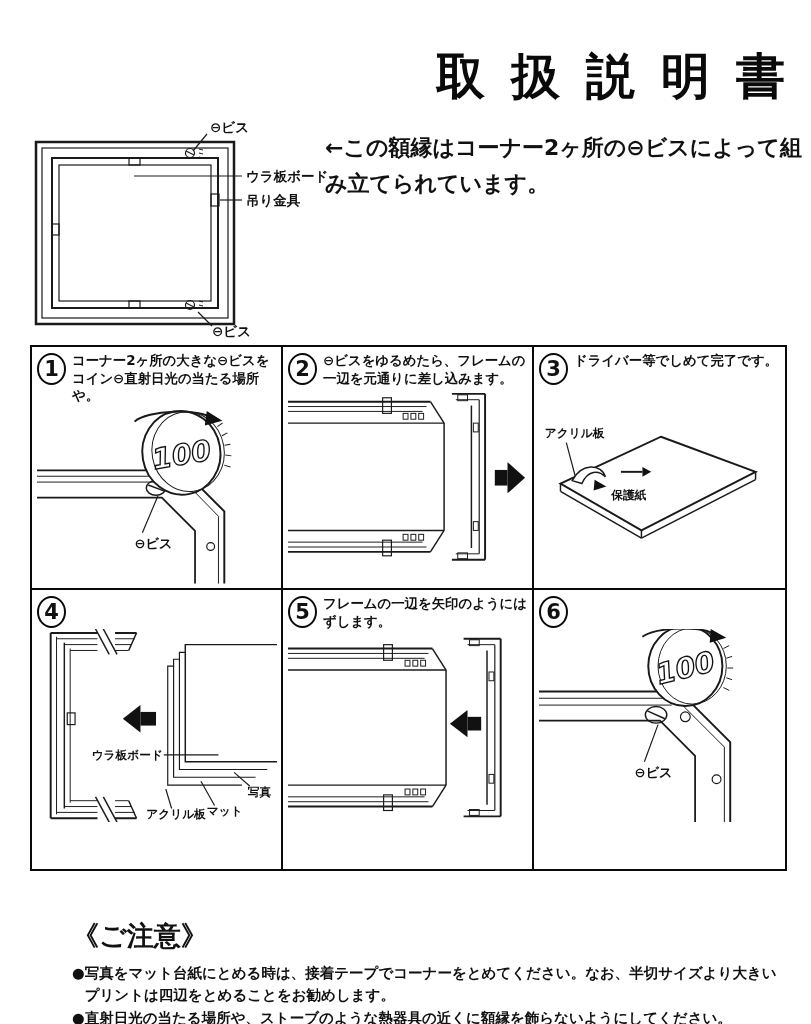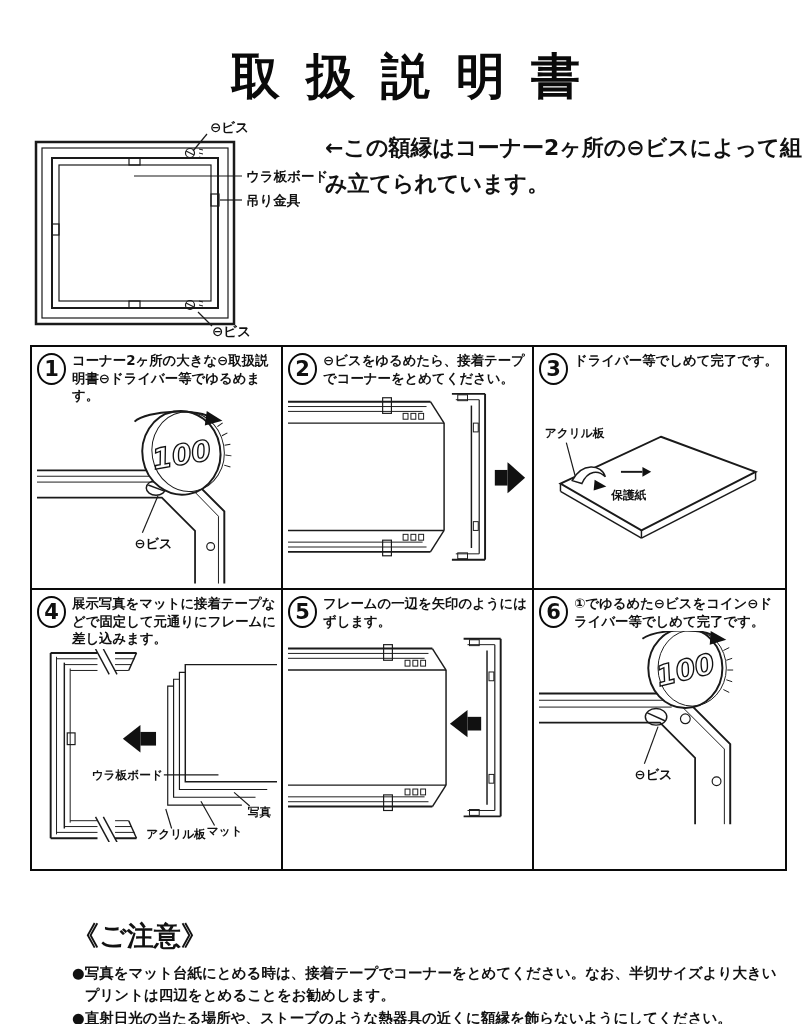--- a/index.html
+++ b/index.html
@@ -2,21 +2,21 @@
 <html><head>
 <meta charset="utf-8">
 <style>
   html,body{margin:0;padding:0;background:#e8e8e8;}
   .page{
     position:relative;width:811px;height:1024px;background:#ffffff;
     margin:0 auto;overflow:hidden;
     font-family:"DejaVu Sans","Liberation Sans",sans-serif;color:#111;
   }
   .title{
-    position:absolute;top:44px;left:0;right:0;margin:0;text-align:center;
+    position:absolute;top:44px;left:0;right:0;margin:0;text-align:right;
     font-size:49px;font-weight:800;letter-spacing:26px;text-indent:26px;color:#0a0a0a;
   }
   .intro{
     position:absolute;left:325px;top:130px;width:480px;
     font-size:22px;font-weight:700;line-height:1.65;
   }
   .intro p{margin:0 0 2px 0;}
   .frame-overview{position:absolute;left:14px;top:106px;}
   
   .steps{
@@ -95,21 +95,21 @@
 
   <div class="intro">
     <p>←この額縁はコーナー2ヶ所の⊖ビスによって組み立てられています。</p>
   </div>
 
   <div class="steps">
 
     <div class="cell">
       <div class="cell-header">
         <span class="step-num">1</span>
-        <span class="step-text">コーナー2ヶ所の大きな⊖取扱説明書⊖ドライバー等でゆるめます。</span>
+        <span class="step-text">コーナー2ヶ所の大きな⊖ビスをコイン⊖直射日光の当たる場所や。</span>
       </div>
       <svg class="diag" width="240" viewBox="0 0 246 182">
         <g>
           <path class="ln w2" d="M0,66 H150 L192,108 V182"></path>
           <path class="ln w1" d="M0,72 H146 L186,113 V182"></path>
           <path class="ln w1" d="M0,78 H142"></path>
           <path class="ln w18" d="M0,94 H128 L162,128 V182"></path>
           <circle class="ln w12" cx="178" cy="144" r="4"></circle>
         </g>
         <g>
@@ -127,21 +127,21 @@
           <polygon class="solid" points="174,5 190,15 172,20"></polygon>
         </g>
         <line class="ln w12" x1="124" y1="92" x2="108" y2="130"></line>
         <text class="lbl" x="100" y="146">⊖ビス</text>
       </svg>
     </div>
 
     <div class="cell">
       <div class="cell-header">
         <span class="step-num">2</span>
-        <span class="step-text">⊖ビスをゆるめたら、接着テープでコーナーをとめてください。</span>
+        <span class="step-text">⊖ビスをゆるめたら、フレームの一辺を元通りに差し込みます。</span>
       </div>
       <svg class="diag" width="240" viewBox="0 0 246 182">
         <g>
           <line class="ln w2" x1="0" y1="14" x2="146" y2="14"></line>
           <line class="ln w1" x1="0" y1="19" x2="142" y2="19"></line>
           <line class="ln w1" x1="0" y1="24" x2="138" y2="24"></line>
           <line class="ln w15" x1="0" y1="36" x2="160" y2="36"></line>
           <line class="ln w15" x1="146" y1="14" x2="160" y2="36"></line>
           <rect class="ln w12" x="97" y="10" width="9" height="16"></rect>
           <rect class="ln w1" x="118" y="26" width="5" height="6"></rect>
@@ -202,21 +202,20 @@
         </g>
         <line class="ln w12" x1="28" y1="58" x2="37" y2="92"></line>
         <text class="lbl-s" x="6" y="52">アクリル板</text>
         <text class="lbl-s" x="74" y="116">保護紙</text>
       </svg>
     </div>
 
     <div class="cell">
       <div class="cell-header">
         <span class="step-num">4</span>
-        <span class="step-text">展示写真をマットに接着テープなどで固定して元通りにフレームに差し込みます。</span>
       </div>
       <svg class="diag" width="240" viewBox="0 0 246 198">
         <g>
           <line class="ln w2" x1="14" y1="4" x2="14" y2="194"></line>
           <line class="ln w1" x1="20" y1="8" x2="20" y2="190"></line>
           <line class="ln w15" x1="28" y1="14" x2="28" y2="184"></line>
           <line class="ln w1" x1="34" y1="20" x2="34" y2="178"></line>
           <path class="ln w2" d="M14,4 H62 M80,4 H102"></path>
           <path class="ln w1" d="M20,10 H62 M80,10 H100"></path>
           <path class="ln w1" d="M28,16 H62 M80,16 H97"></path>
@@ -297,21 +296,20 @@
         <g>
           <polygon class="solid" points="166,95 184,81 184,109"></polygon>
           <rect class="solid" x="184" y="88" width="14" height="14"></rect>
         </g>
       </svg>
     </div>
 
     <div class="cell">
       <div class="cell-header">
         <span class="step-num">6</span>
-        <span class="step-text">①でゆるめた⊖ビスをコイン⊖ドライバー等でしめて完了です。</span>
       </div>
       <svg class="diag" width="240" viewBox="0 0 246 198">
         <g>
           <path class="ln w2" d="M0,64 H144 L196,116 V198"></path>
           <path class="ln w1" d="M0,71 H140 L190,121 V198"></path>
           <path class="ln w1" d="M0,78 H136"></path>
           <path class="ln w18" d="M0,94 H124 L160,130 V198"></path>
           <circle class="ln w12" cx="182" cy="154" r="4.5"></circle>
         </g>
         <g>

